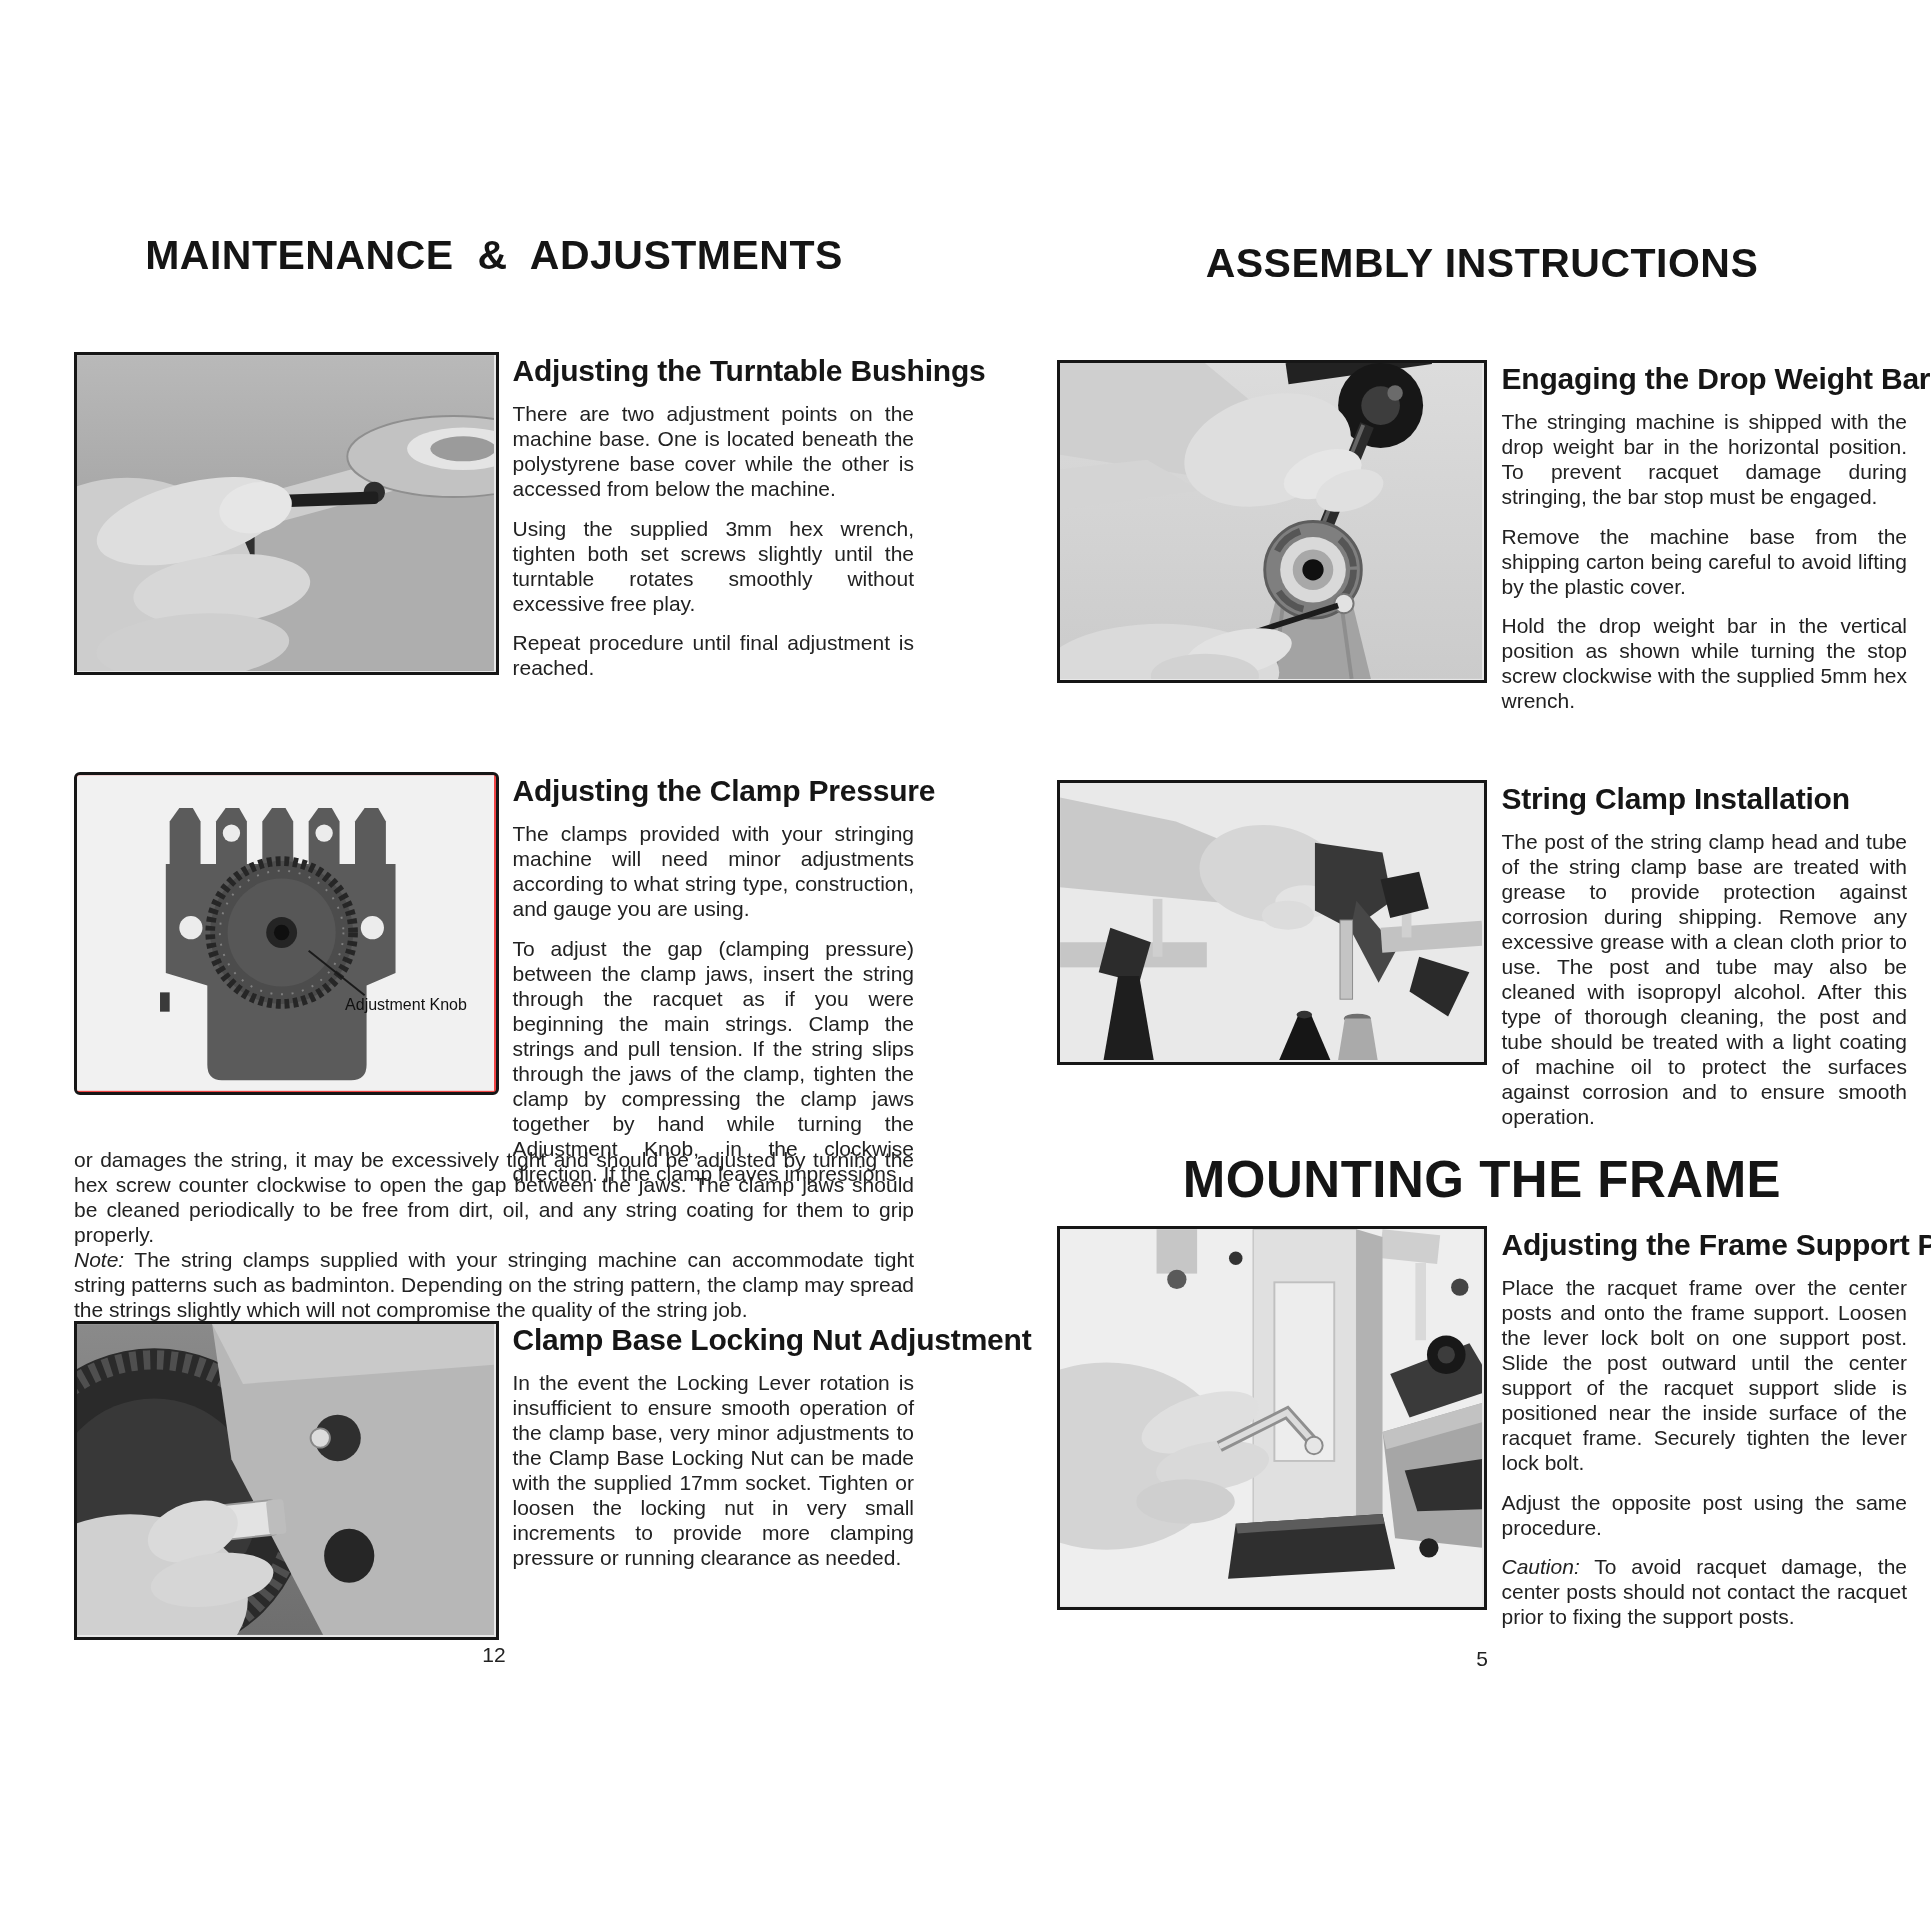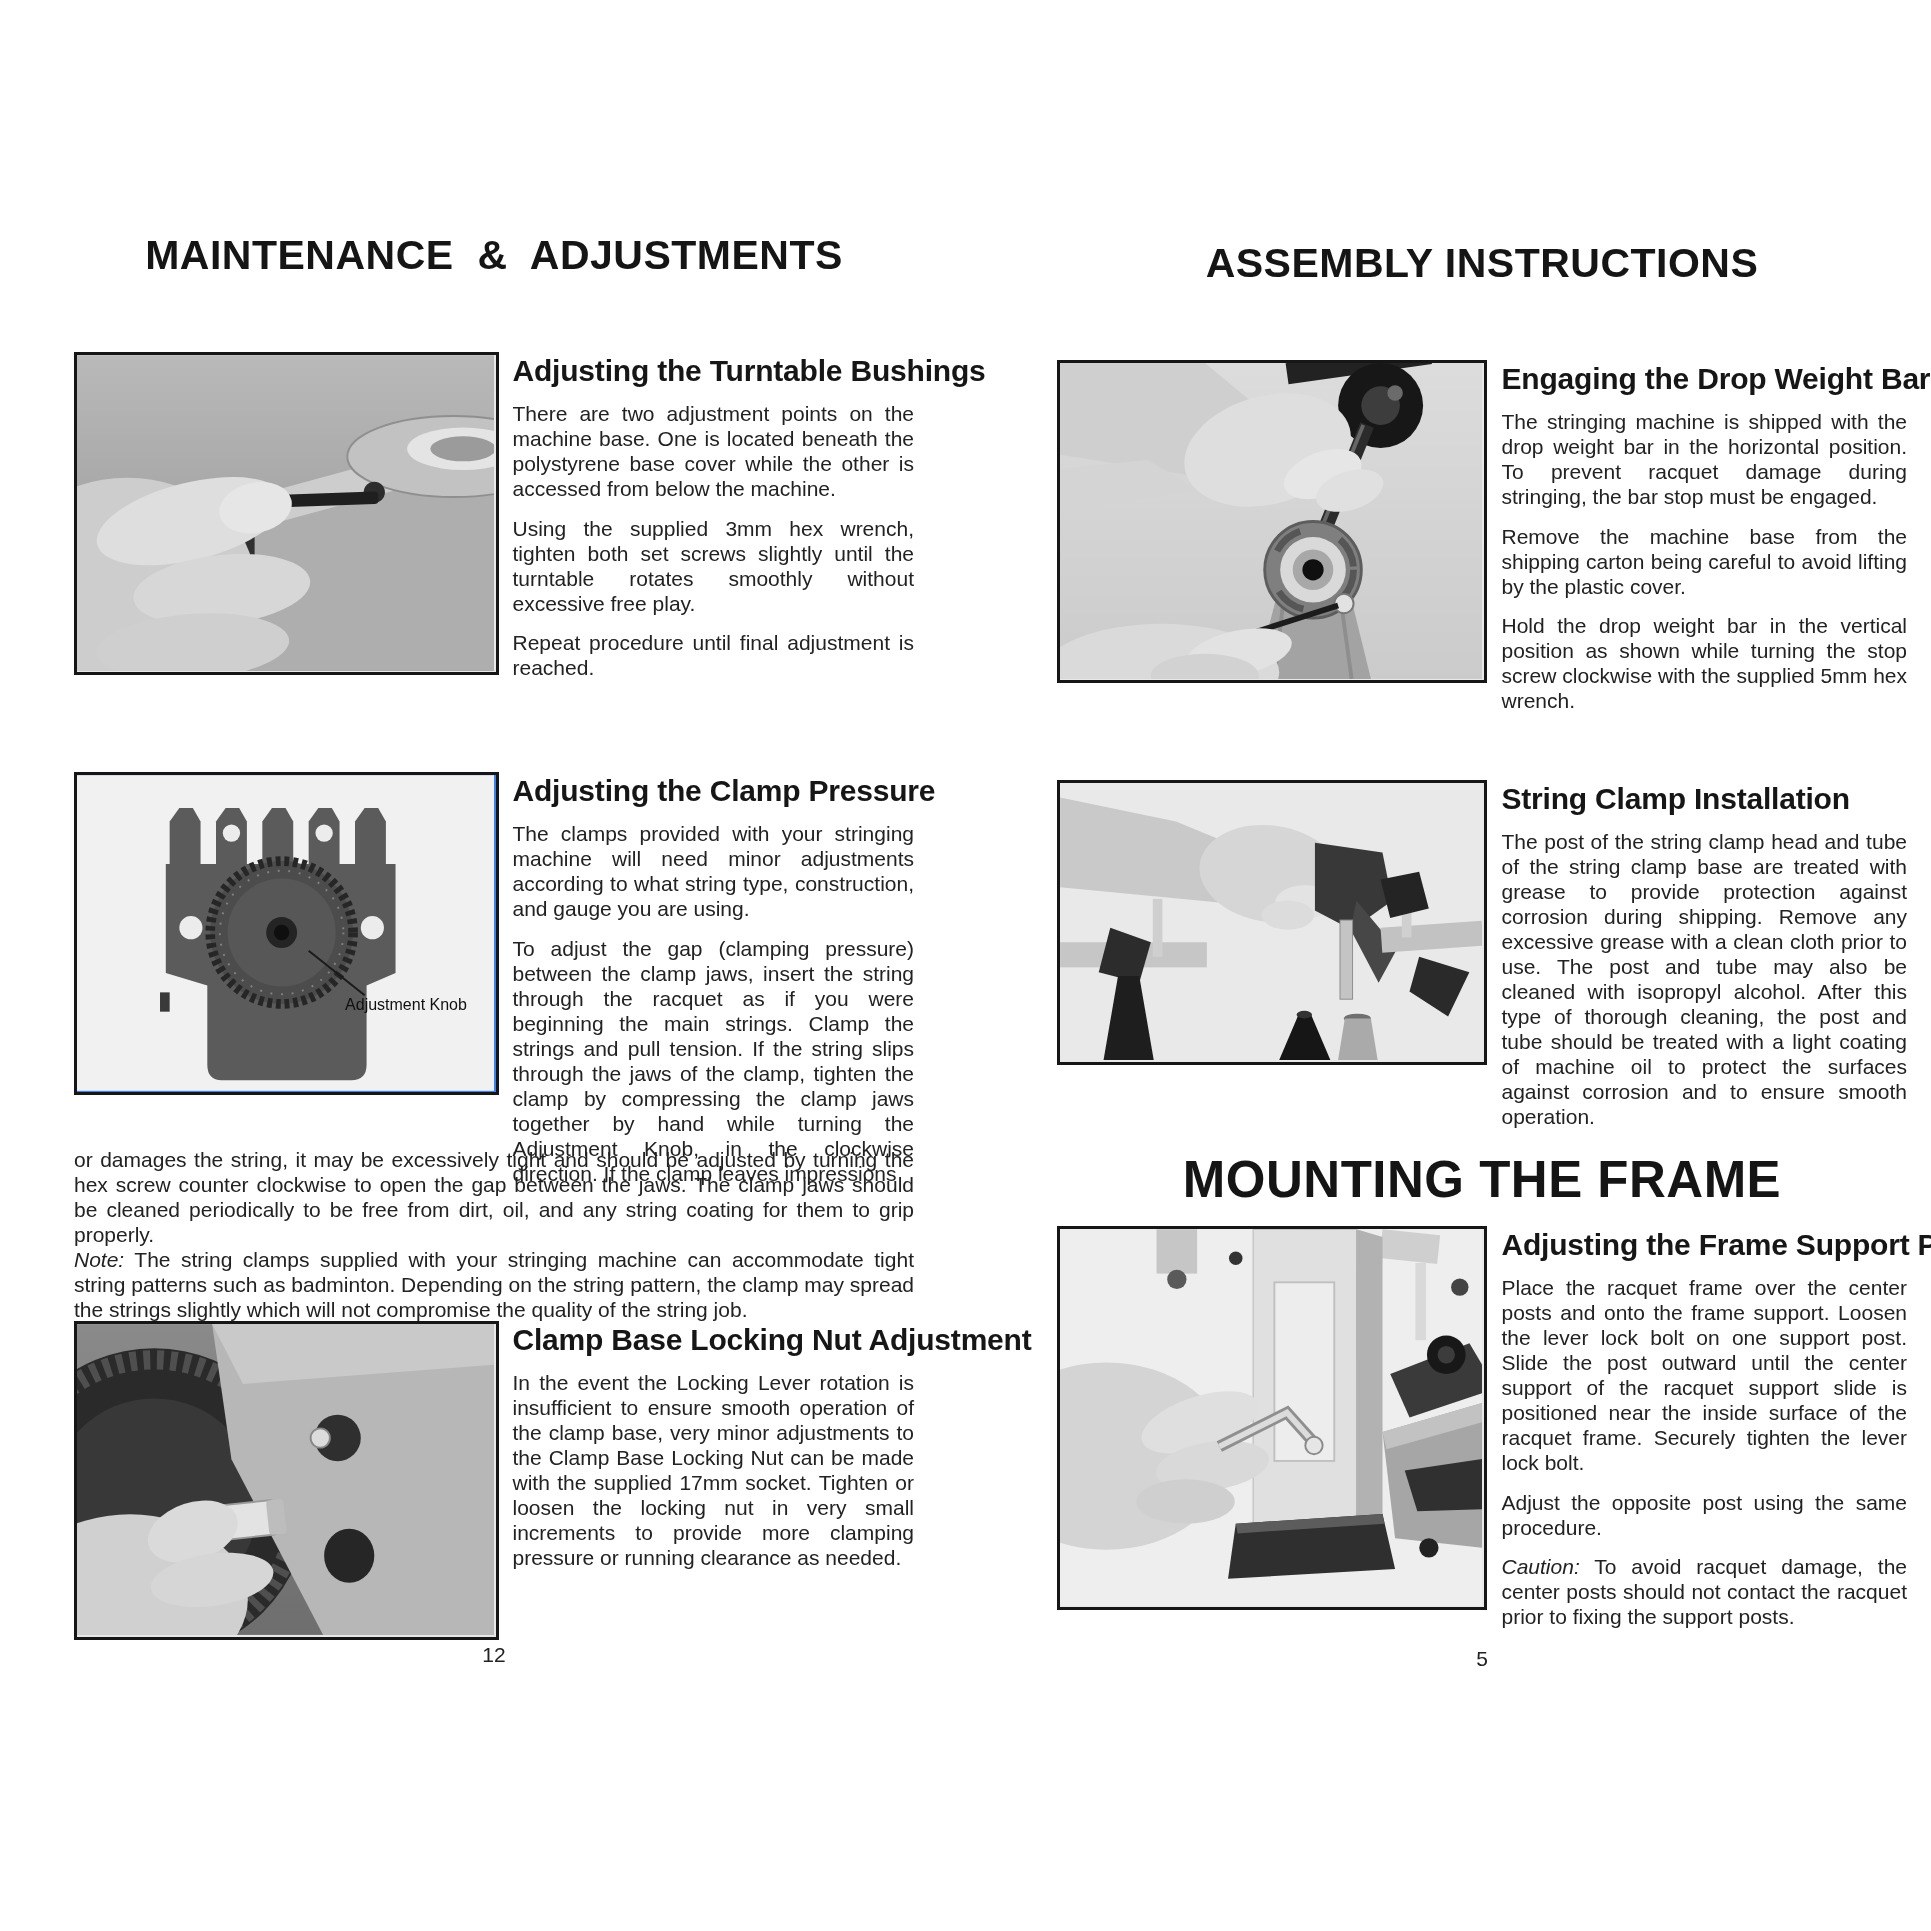--- a/index.html
+++ b/index.html
@@ -77,21 +77,21 @@
     <div class="gap"></div>
     <div class="col-text">
       <h3 class="sec">Adjusting the Turntable Bushings</h3>
       <p class="body">There are two adjustment points on the machine base. One is located beneath the polystyrene base cover while the other is accessed from below the machine.</p>
       <p class="body">Using the supplied 3mm hex wrench, tighten both set screws slightly until the turntable rotates smoothly without excessive free play.</p>
       <p class="body">Repeat procedure until final adjustment is reached.</p>
     </div>
   </div>
 
   <div class="row" style="top:772px;">
-    <div class="photo" style="width:425px;height:323px;background:#3b82f6;">
+    <div class="photo" style="width:425px;height:323px;background:#ef4444;border-radius:6px;">
       <svg width="417" height="316" viewBox="0 0 432 327">
         <rect width="432" height="327" fill="#f1f1f1"></rect>
 
         <g fill="#5b5b5b">
           <polygon points="96,96 96,48 106,34 120,34 128,48 128,96"></polygon>
           <polygon points="144,96 144,48 154,34 168,34 176,48 176,96"></polygon>
           <polygon points="192,96 192,48 202,34 216,34 224,48 224,96"></polygon>
           <polygon points="240,96 240,48 250,34 264,34 272,48 272,96"></polygon>
           <polygon points="288,96 288,48 298,34 312,34 320,48 320,96"></polygon>
           <path d="M92,92 L330,92 L330,205 L300,218 L300,300 Q300,316 284,316 L150,316 Q135,316 135,300 L135,218 L92,205 Z"></path>

